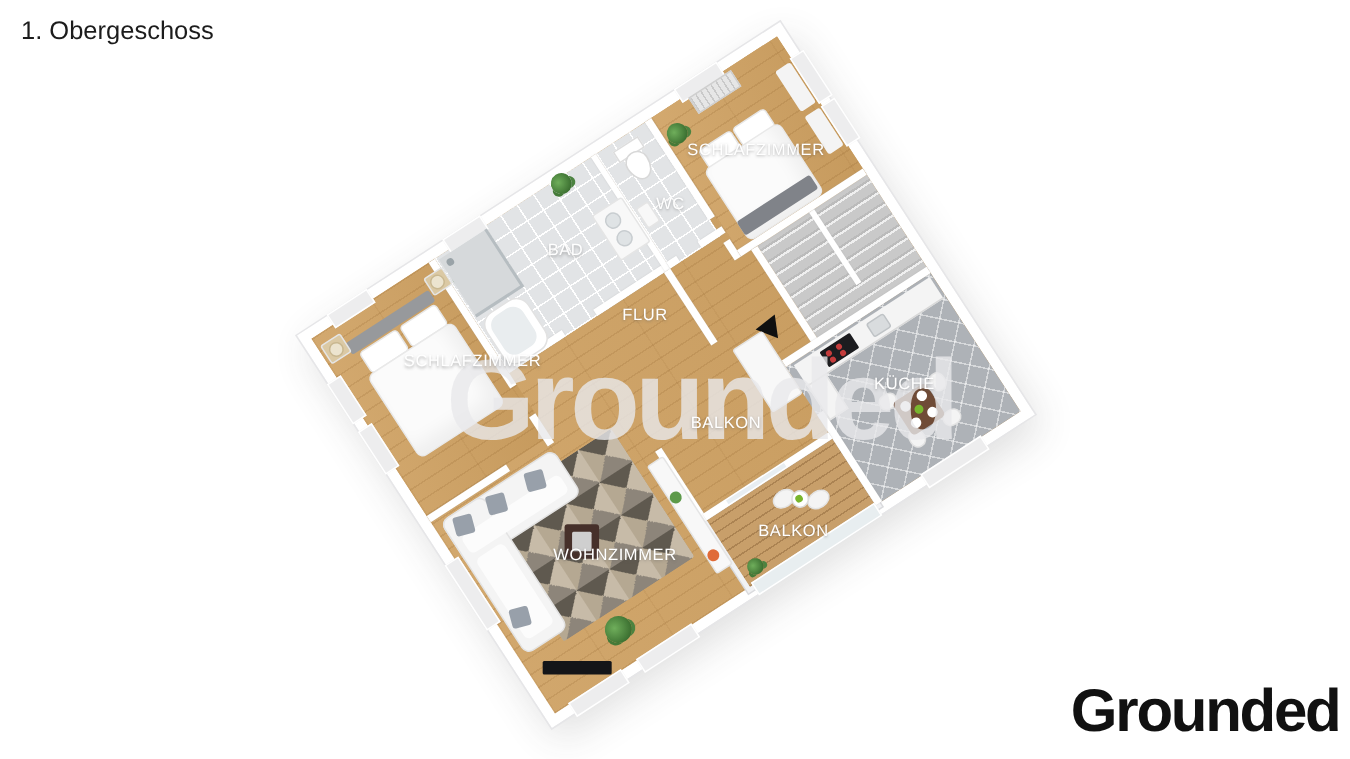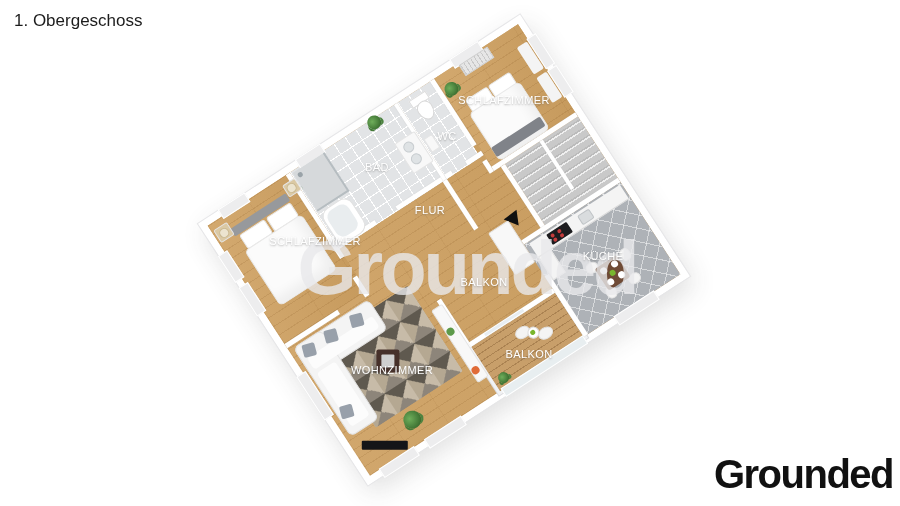--- a/index.html
+++ b/index.html
@@ -184,17 +184,17 @@
   <div class="watermark">Grounded</div>
 
   <div class="room-label" style="left:504px;top:100px">SCHLAFZIMMER</div>
   <div class="room-label" style="left:447px;top:136px">WC</div>
   <div class="room-label" style="left:377px;top:167px">BAD</div>
   <div class="room-label" style="left:430px;top:210px">FLUR</div>
   <div class="room-label" style="left:315px;top:241px">SCHLAFZIMMER</div>
   <div class="room-label" style="left:603px;top:256px">KÜCHE</div>
   <div class="room-label" style="left:484px;top:282px">BALKON</div>
   <div class="room-label" style="left:529px;top:354px">BALKON</div>
-  <div class="room-label" style="left:392px;top:370px">WOHNZIMMER</div>
+  <div class="room-label" style="left:410px;top:370px">WOHNZIMMER</div>
 
   <div class="page-title">1. Obergeschoss</div>
   <div class="logo">Grounded</div>
 </div>
 
 </body></html>

